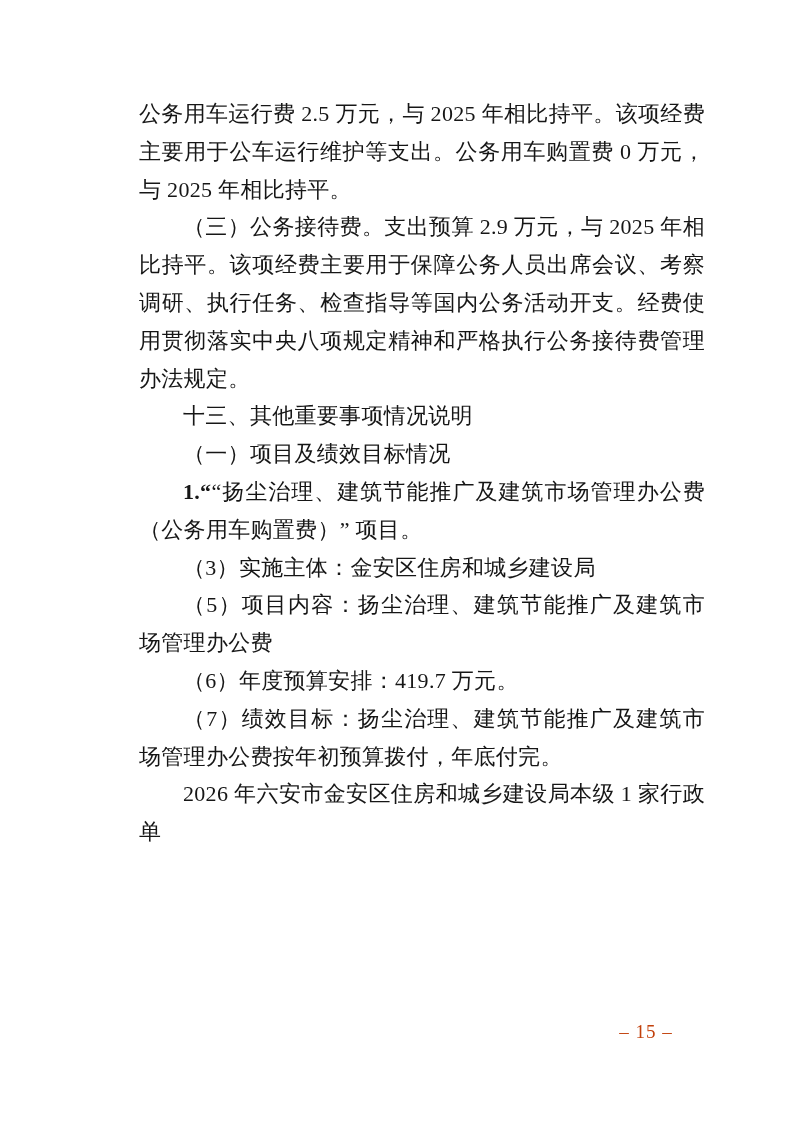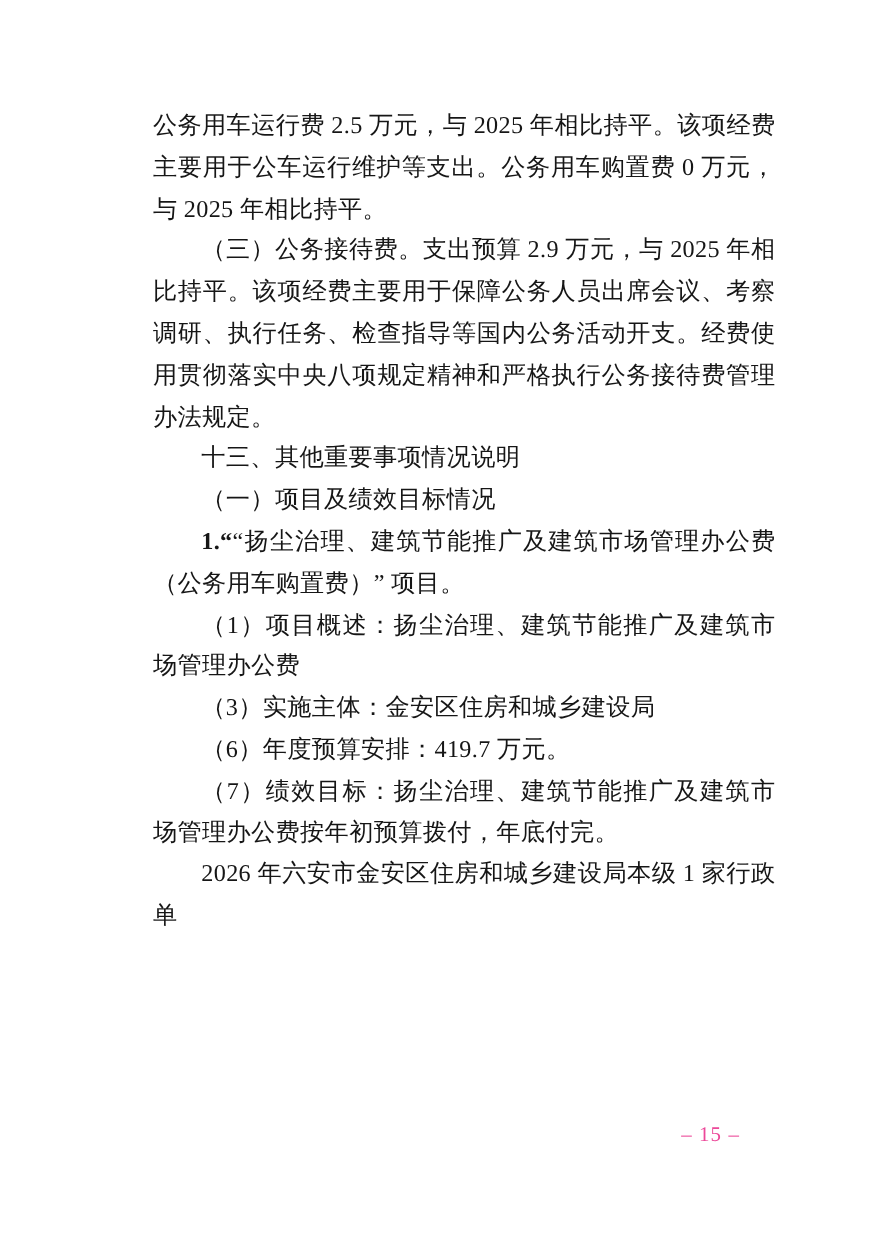--- a/index.html
+++ b/index.html
@@ -44,45 +44,45 @@
   }
   .page-num {
     position: absolute;
     top: 1021px;
     left: 606px;
     width: 80px;
     font-size: 19px;
     line-height: 22px;
     text-align: center;
     letter-spacing: 1px;
-    color: #ec4899;
+    color: #c2410c;
   }
 </style>
 </head>
 <body>
 
 <div class="page">
   <div class="content">
 
     <p class="para"><span>公务用车运行费 2.5 万元，与 2025 年相比持平。该项经费主要用于公车运行维护等支出。公务用车购置费 0 万元，与 2025 年相比持平。</span></p>
 
     <p class="para indent"><span class="hei">（三）公务接待费。</span><span>支出预算 2.9 万元，与 2025 年相比持平。该项经费主要用于保障公务人员出席会议、考察调研、执行任务、检查指导等国内公务活动开支。经费使用贯彻落实中央八项规定精神和严格执行公务接待费管理办法规定。</span></p>
 
     <p class="para indent"><span class="hei">十三、其他重要事项情况说明</span></p>
 
     <p class="para indent"><span class="hei">（一）项目及绩效目标情况</span></p>
 
     <p class="para indent"><span class="b">1.“</span><span>“扬尘治理、建筑节能推广及建筑市场管理办公费（公务用车购置费）” 项目。</span></p>
 
-    <p class="para indent"><span>（1）项目概述：扬尘治理、建筑节能推广及建筑市场管理办公费</span></p>
 
 
     <p class="para indent"><span>（3）实施主体：金安区住房和城乡建设局</span></p>
 
 
+    <p class="para indent"><span>（5）项目内容：扬尘治理、建筑节能推广及建筑市场管理办公费</span></p>
 
     <p class="para indent"><span>（6）年度预算安排：419.7 万元。</span></p>
 
     <p class="para indent"><span>（7）绩效目标：扬尘治理、建筑节能推广及建筑市场管理办公费按年初预算拨付，年底付完。</span></p>
 
 
     <p class="para indent"><span>2026 年六安市金安区住房和城乡建设局本级 1 家行政单</span></p>
 
   </div>
 

